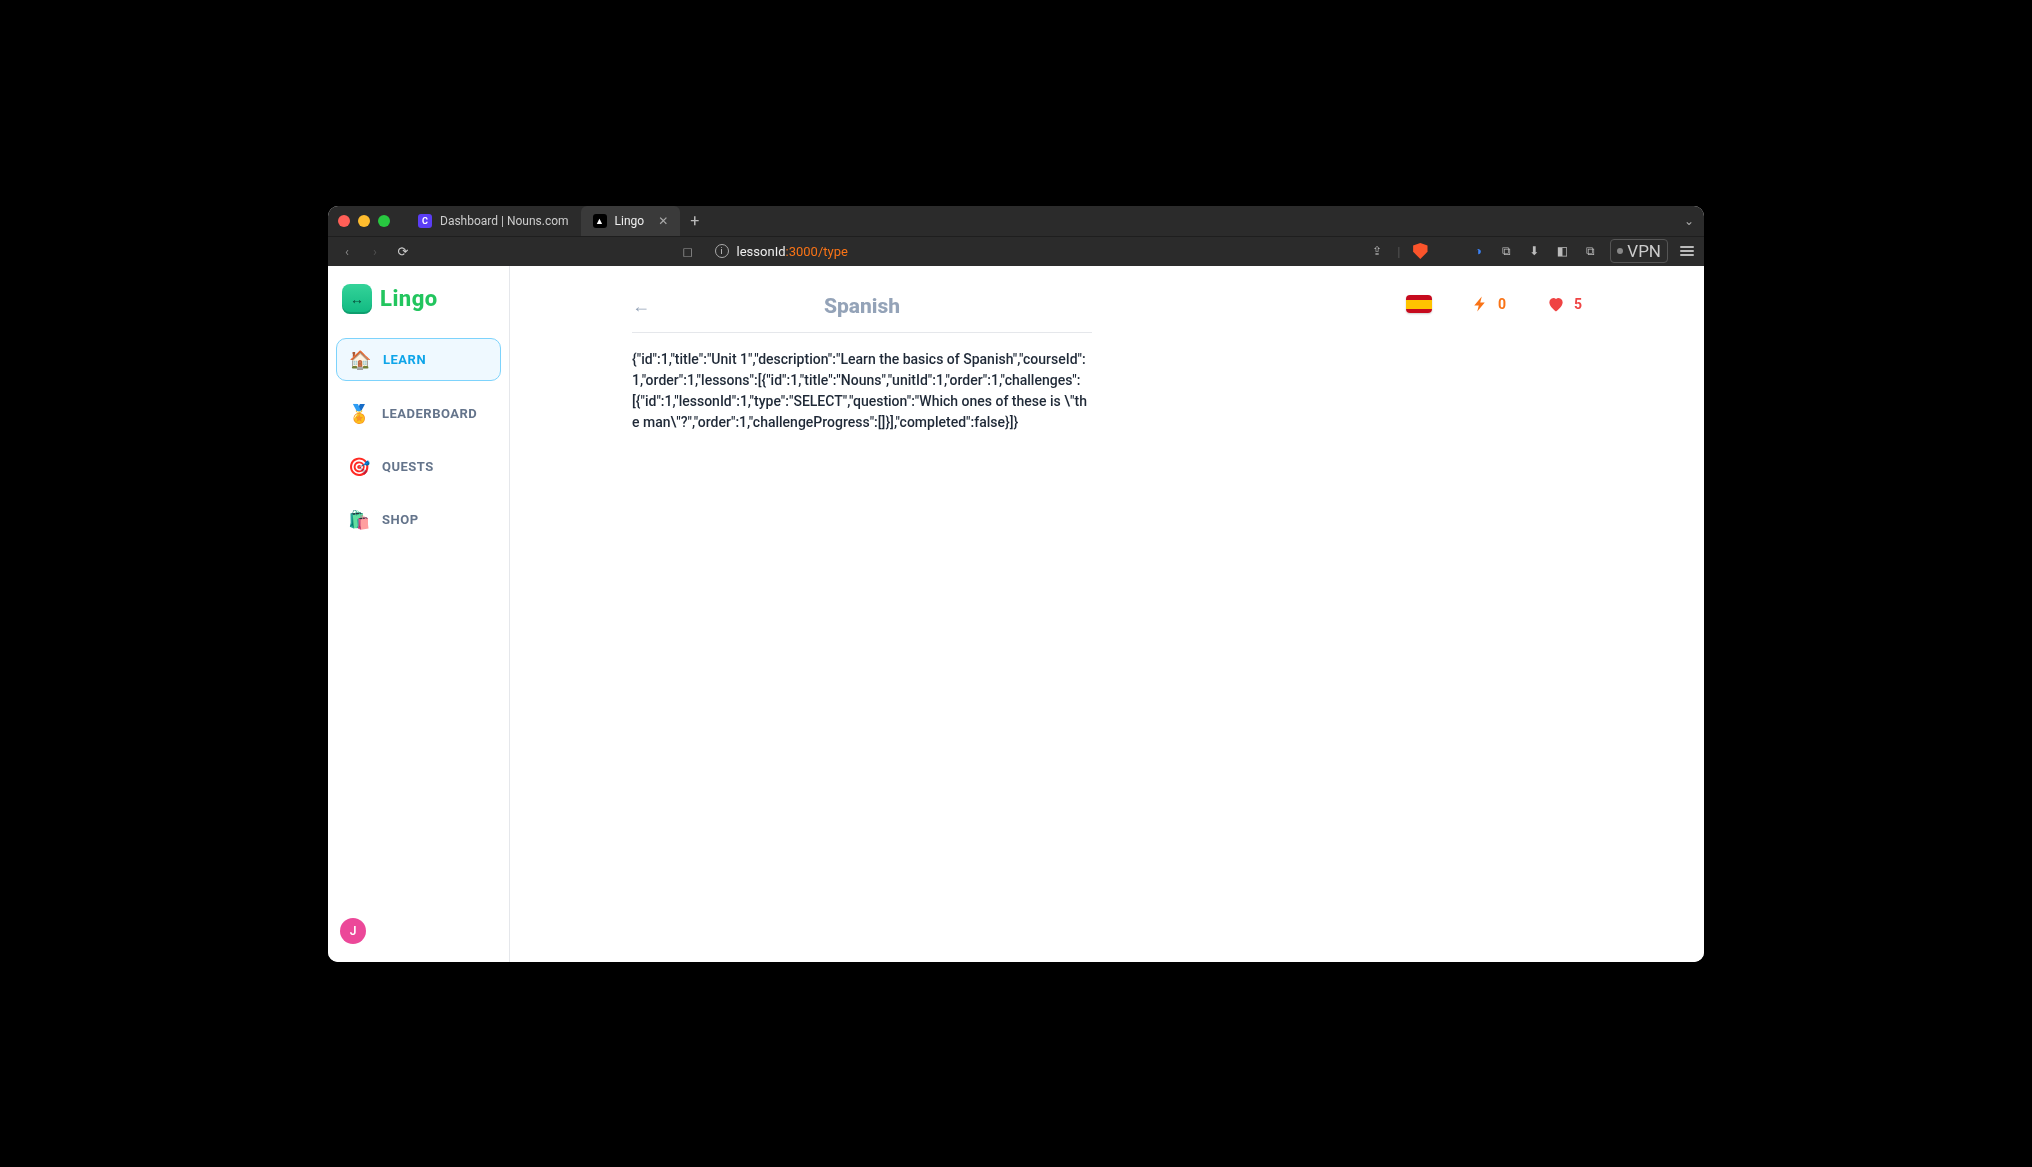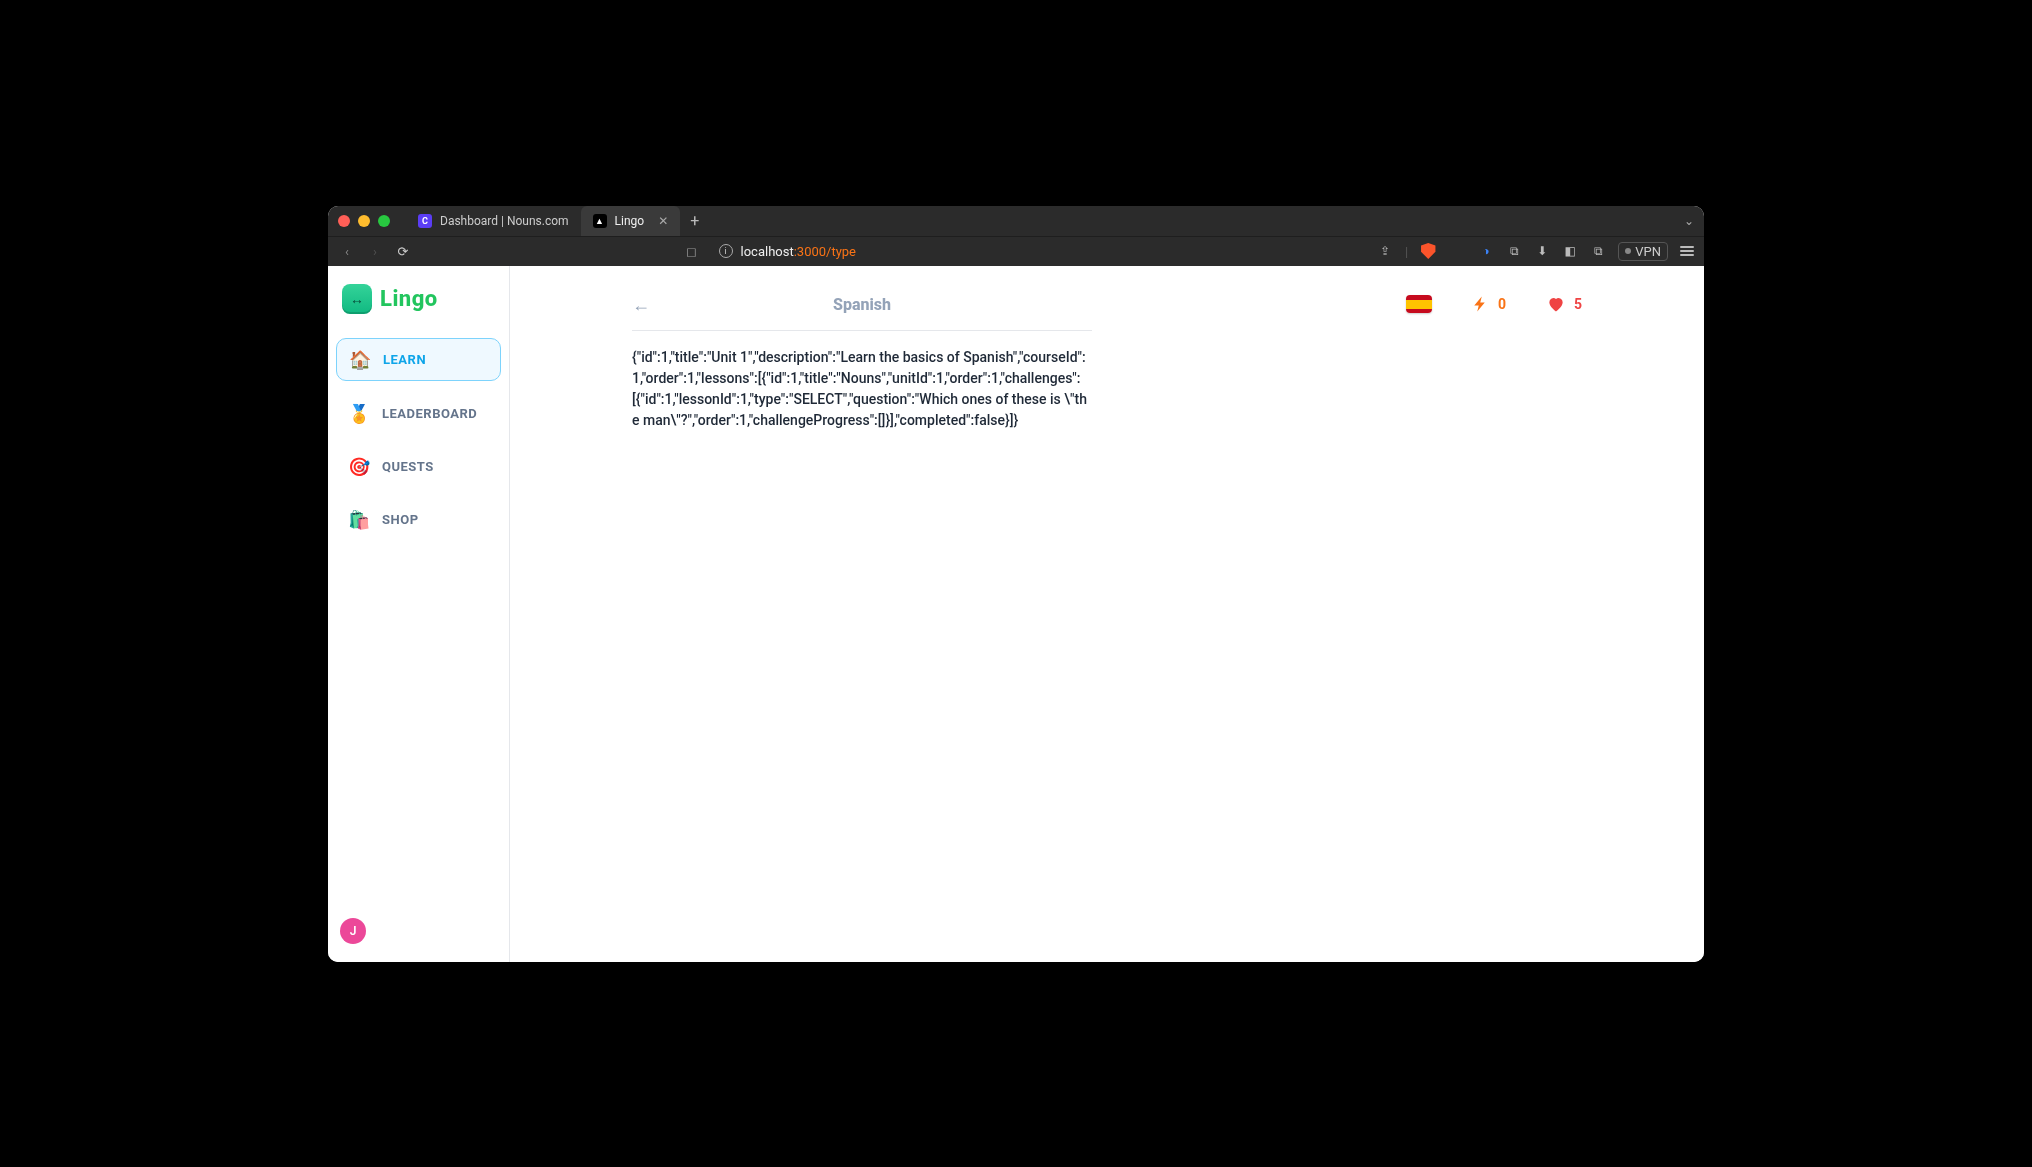--- a/index.html
+++ b/index.html
@@ -87,21 +87,21 @@
   .url-path { color:#eee; }
 
   .toolbar-right { display:flex; align-items:center; gap:12px; }
   .tb-icon { width:16px; height:16px; display:flex;align-items:center;justify-content:center; color:#bbb; font-size:12px; }
   .brave-shield {
     width:16px;height:16px;background:#fb542b;border-radius:3px;
     clip-path: polygon(50% 0%, 95% 15%, 95% 55%, 50% 100%, 5% 55%, 5% 15%);
   }
   .vpn-pill {
     display:flex;align-items:center;gap:4px;
-    border:1px solid #555;border-radius:4px;padding:1px 6px;font-size:13px;color:#ccc;
+    border:1px solid #555;border-radius:4px;padding:1px 6px;font-size:17px;color:#ccc;
   }
   .vpn-dot { width:6px;height:6px;border-radius:50%;background:#888; }
   .hamburger { display:flex;flex-direction:column;gap:2px; }
   .hamburger span{width:14px;height:2px;background:#bbb;border-radius:1px;}
 
   
   .app {
     flex:1; display:flex; background:#fff;
     min-height: 0;
   }
@@ -157,21 +157,21 @@
   .feed {
     width: 460px;
   }
   .feed-header {
     display:flex; align-items:center; justify-content:space-between;
     padding: 10px 0 14px 0;
     border-bottom:1px solid #e5e7eb;
     width:100%;
   }
   .back-arrow { color:#94a3b8; font-size:18px; font-weight:700; cursor:pointer; width:24px; text-align:left; }
-  .course-title { flex:1; text-align:center; font-weight:800; color:#94a3b8; font-size:16px; }
+  .course-title { flex:1; text-align:center; font-weight:800; color:#94a3b8; font-size:21px; }
   .feed-body {
     padding-top: 16px;
     font-size:14px; color:#1f2937;
     line-height:1.5;
     word-break: break-all;
     font-weight:500;
   }
 
   .stats {
     display:flex; align-items:center; gap:40px;
@@ -225,21 +225,21 @@
   <div class="toolbar">
     <span class="nav-btn">‹</span>
     <span class="nav-btn" style="opacity:.4">›</span>
     <span class="nav-btn enabled">⟳</span>
 
     <div class="url-wrap">
       <div class="url-pill">
         <span class="bookmark-icon">◻</span>
         <span class="info-icon">i</span>
         <span>
-          <span class="url-path">localhost</span><span class="url-host">:3000</span><span class="url-host">/type</span>
+          <span class="url-path">lessonId</span><span class="url-host">:3000</span><span class="url-host">/type</span>
         </span>
       </div>
     </div>
 
     <div class="toolbar-right">
       <span class="tb-icon">⇪</span>
       <span style="color:#555">|</span>
       <span class="brave-shield"></span>
       <span style="width:18px"></span>
       <span class="tb-icon" style="color:#3b82f6">◑</span>

